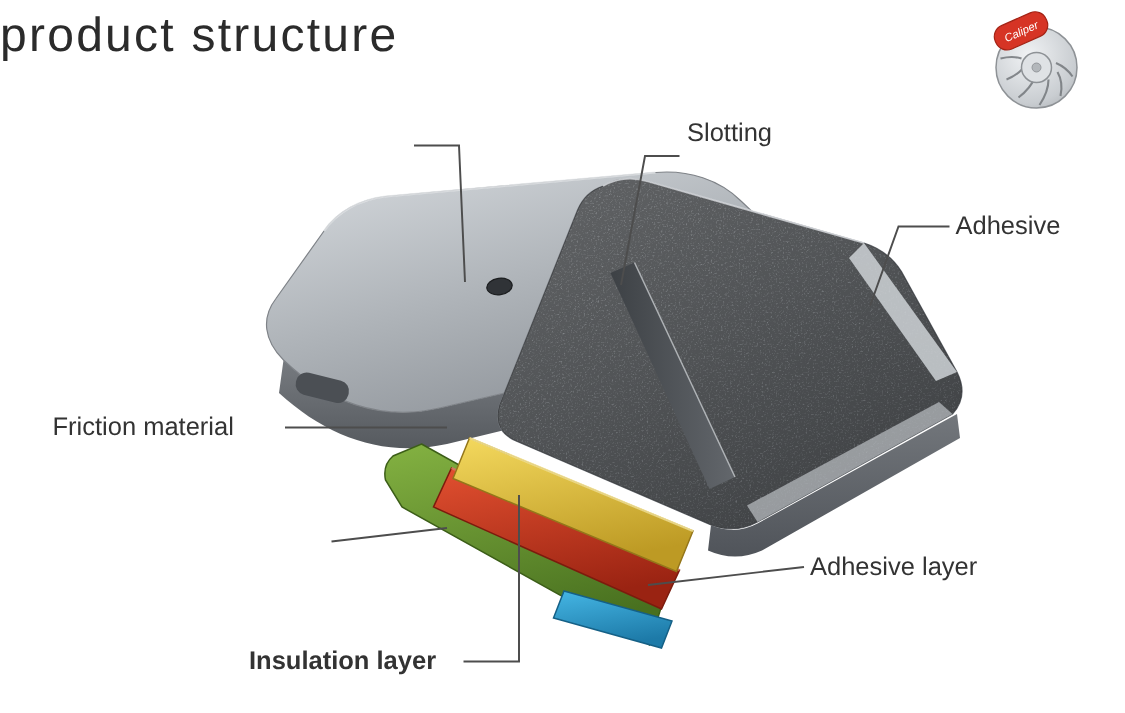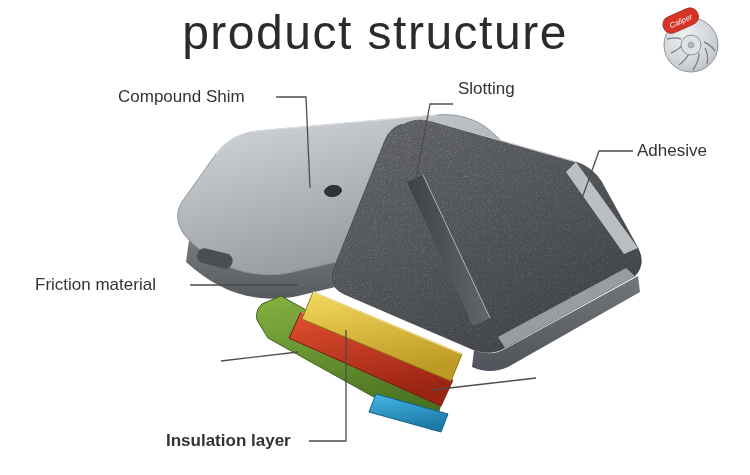--- a/index.html
+++ b/index.html
@@ -1,21 +1,21 @@
 <!DOCTYPE html>
 <html style="--title-text: #2b2b2b; --label-text: #333333; --leader-line: #4d4d4d; --caliper-red: #d63425; --shim-yellow: #e6c23c; --adhesive-red: #cf3a21; --back-plate-green: #6f9d33; --insulation-blue: #2e9fd0; --pad-gray: #a8adb2;"><head>
 <meta charset="utf-8">
 <style>
   html,body{margin:0;padding:0;background:#ffffff;}
   body{width:750px;height:475px;font-family:"Liberation Sans",sans-serif;overflow:hidden;}
   .stage{position:relative;width:750px;height:475px;background:#fff;}
   .stage svg{position:absolute;left:0;top:0;}
   .title{
-    position:absolute;top:5px;left:0;width:100%;text-align:center;
-    font-size:48px;font-weight:500;letter-spacing:1.5px;
+    position:absolute;top:5px;left:0;width:100%;
+    font-size:32px;font-weight:500;letter-spacing:1.5px;
     color:var(--title-text,#2b2b2b);
   }
   .callout{
     position:absolute;font-size:17px;line-height:18px;white-space:nowrap;
     color:var(--label-text,#333333);
   }
   .co-compound-shim{left:118px;top:88px;}
   .co-slotting{left:458px;top:80px;}
   .co-chamfer{left:637px;top:142px;}
   .co-friction-material{left:35px;top:276px;}
@@ -136,19 +136,19 @@
       <circle r="3" fill="#b3b7bb" stroke="#8e9296" stroke-width="0.6"></circle>
       <g transform="rotate(-24)">
         <rect class="caliper-fill" x="-18" y="-35" width="37" height="17" rx="8" stroke="#a32315" stroke-width="0.8"></rect>
         <text x="0.5" y="-23.5" text-anchor="middle" font-size="7.5" font-style="italic" fill="#ffffff" font-family="Liberation Sans, sans-serif">Caliper</text>
       </g>
     </g>
   </svg>
 
   <div class="title">product structure</div>
 
-  <div class="callout co-compound-shim">Compound Shim</div>
   <div class="callout co-slotting">Slotting</div>
   <div class="callout co-chamfer">Adhesive</div>
   <div class="callout co-friction-material">Friction material</div>
+  <div class="callout co-adhesive-layer">Adhesive layer</div>
   <div class="callout co-insulation-layer">Insulation layer</div>
 
 </div>
 
 </body></html>

